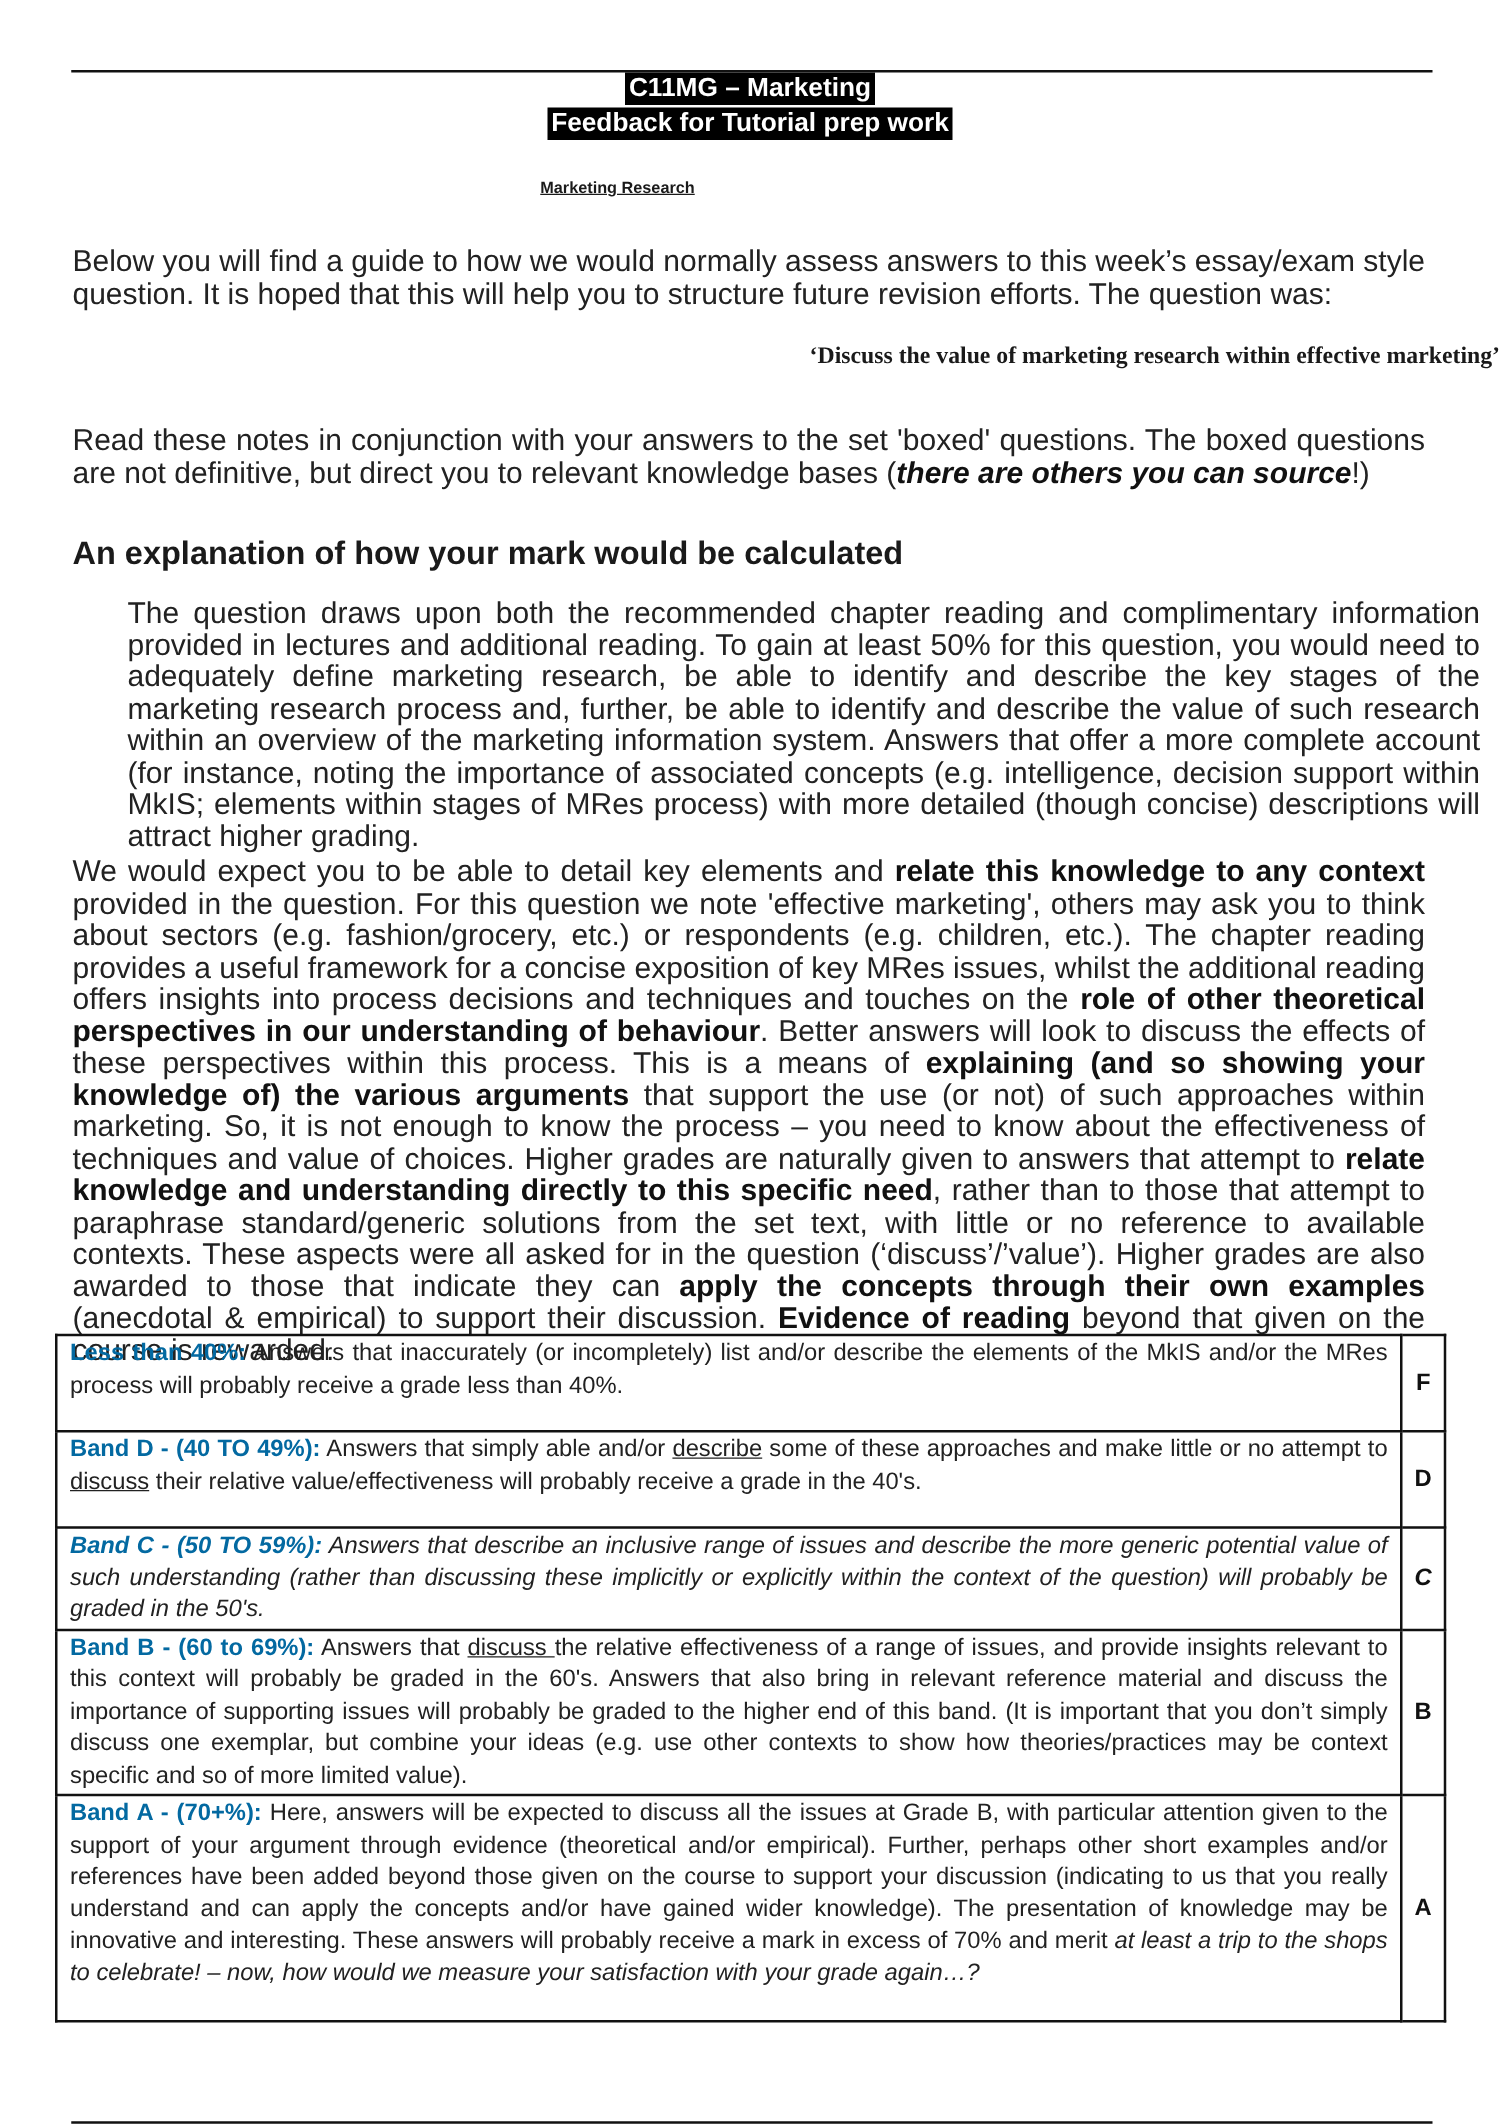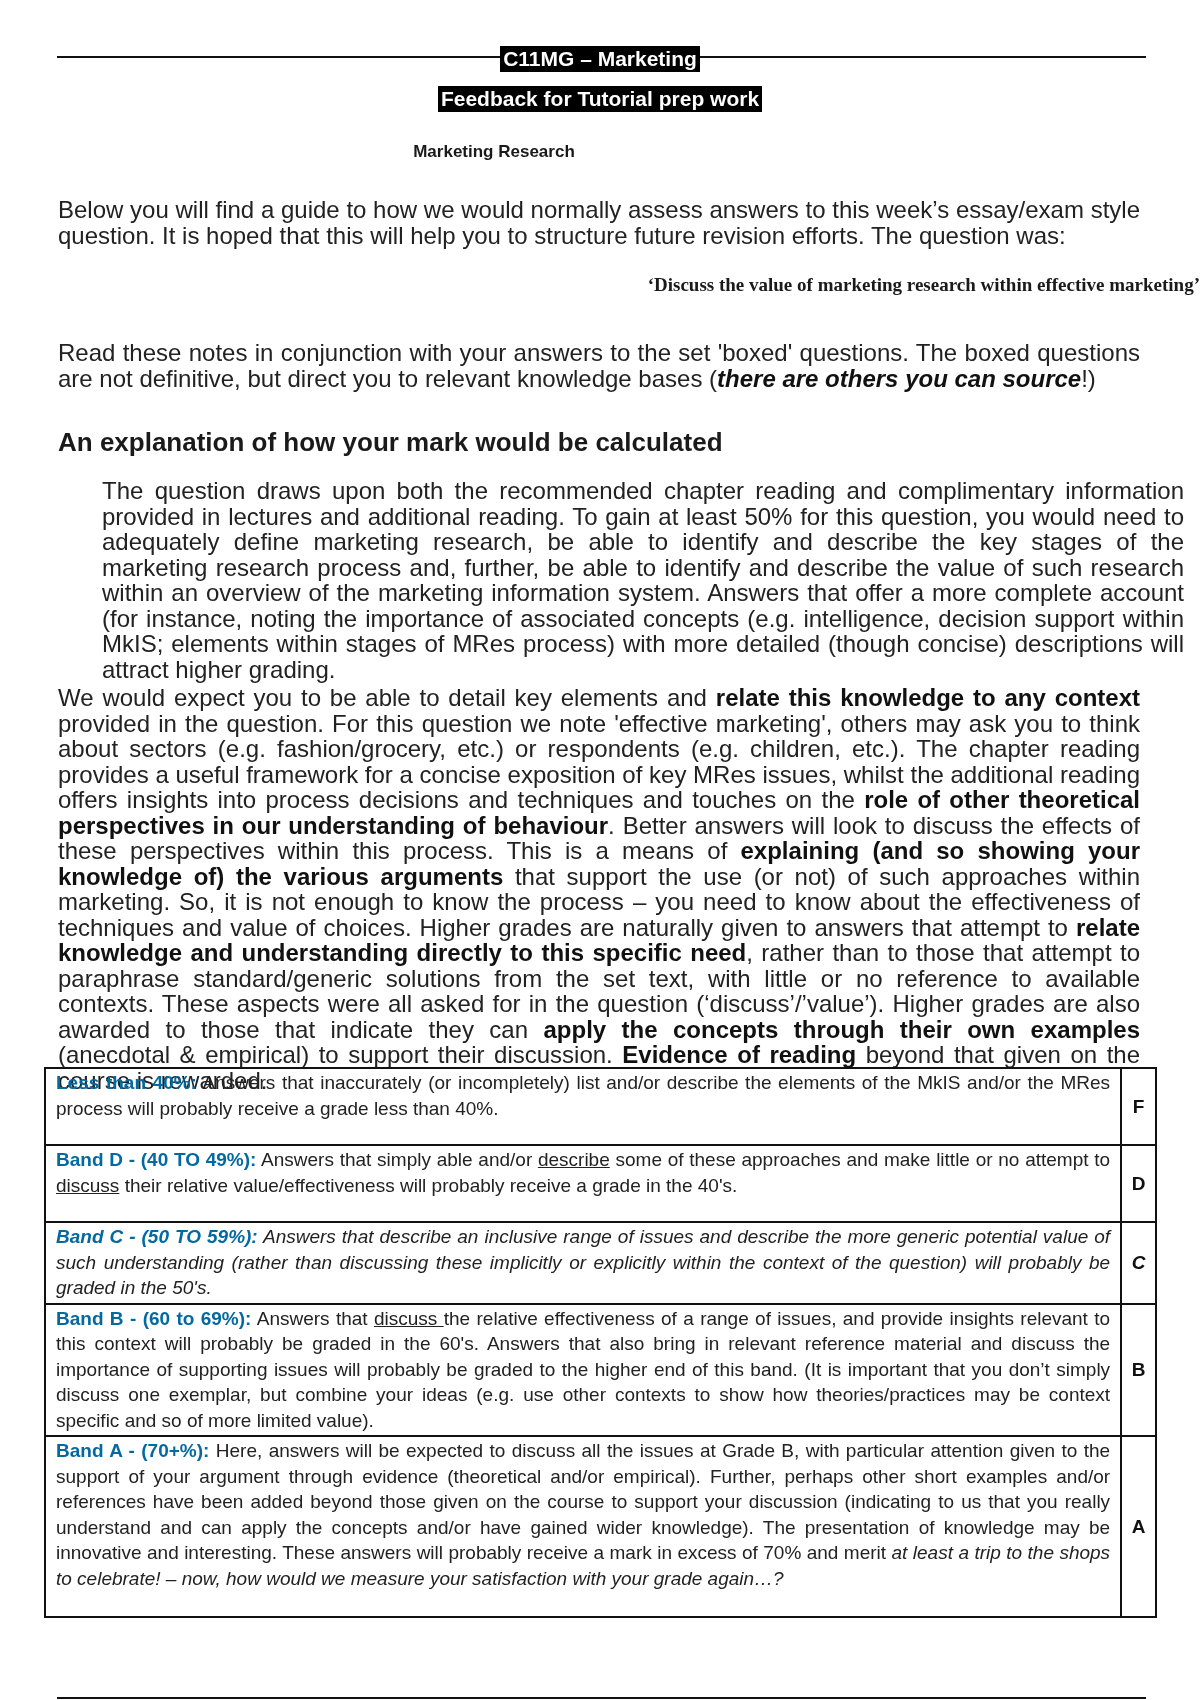--- a/index.html
+++ b/index.html
@@ -7,24 +7,24 @@
       width: 1200px; height: 1700px; position: relative; overflow: hidden;
       font-family: "Liberation Sans", sans-serif; color: #1a1a1a;
     }
     .rule { position: absolute; left: 57px; width: 1089px; height: 0; border-top: 2px solid #111; }
     .rule.top { top: 56px; }
     .rule.bottom { top: 1697px; }
 
     .hdr { position: absolute; left: 0; width: 1200px; text-align: center; }
     .hl { display: inline-block; background: #000; color: #fff; font-weight: bold;
           font-size: 21px; line-height: 26px; padding: 0 3px; }
-    .hdr.l1 { top: 46px; }
+    .hdr.l1 { top: 58px; }
     .hdr.l2 { top: 86px; }
     .title { position: absolute; top: 142px; left: 0; width: 988px; text-align: center;
-             font-weight: bold; font-size: 17px; }
+             font-weight: bold; font-size: 13px; text-decoration: underline; }
 
     .para { position: absolute; left: 58px; width: 1082px; font-size: 24px; line-height: 25.5px;
             text-align: justify; color: #222; }
     .para b { color: #111; }
     .p-intro { top: 197px; }
     .question { position: absolute; top: 274px; left: 0; width: 1200px; text-align: right;
                 font-family: "Liberation Serif", serif; font-weight: bold; font-size: 19px; }
     .p-read { top: 340px; }
     .section-h { position: absolute; top: 427px; left: 58px; font-weight: bold; font-size: 26px; }
     .p-q1 { top: 478px; margin-left: 44px; }

